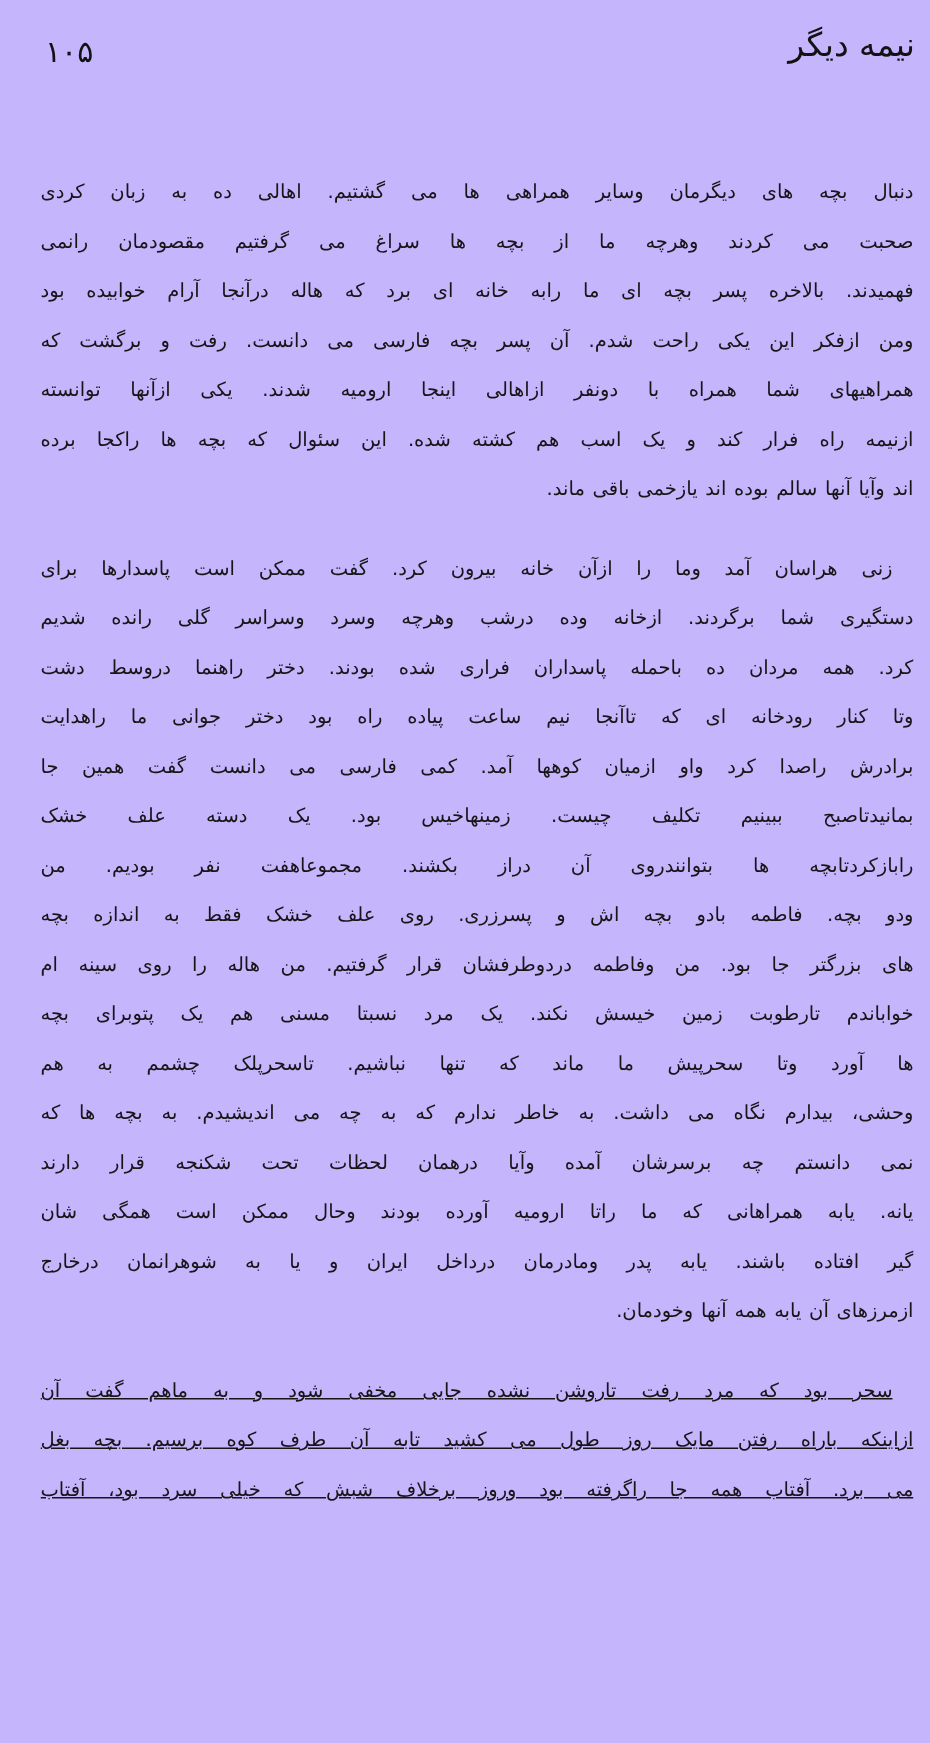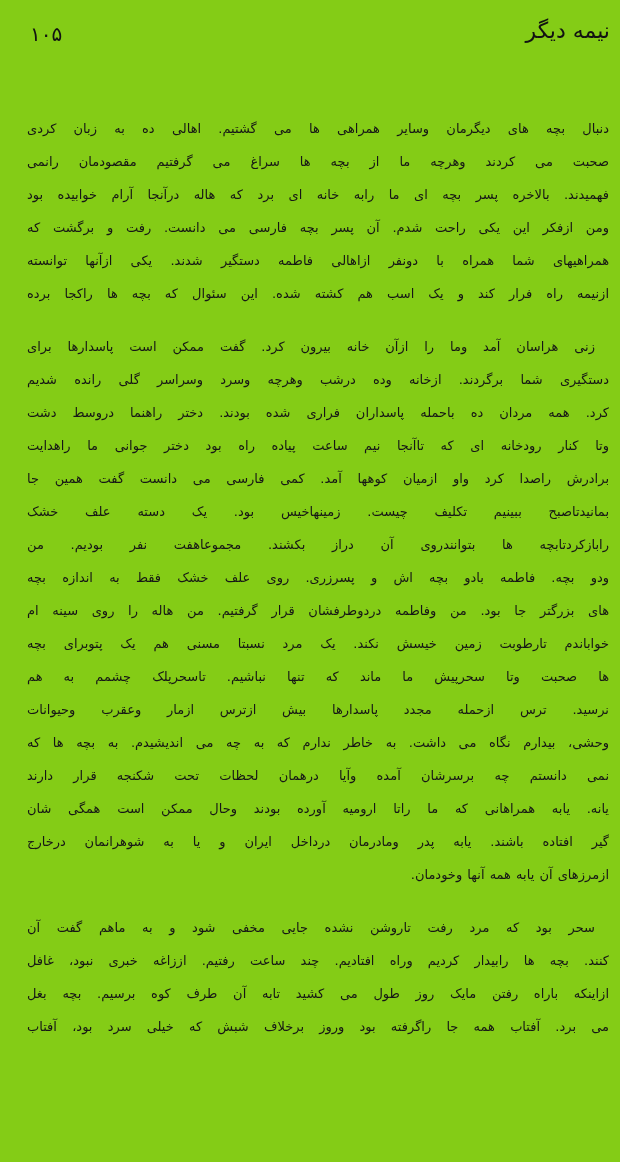--- a/index.html
+++ b/index.html
@@ -1,20 +1,20 @@
 <!DOCTYPE html>
 <html lang="fa"><head>
 <meta charset="utf-8">
 <style>
   html, body { margin: 0; padding: 0; background: #e8e8e8; }
   .page {
     position: relative;
     width: 620px;
     height: 1162px;
-    background: #84cc16;
+    background: #c4b5fd;
     color: #161616;
     font-family: "DejaVu Sans", sans-serif;
     overflow: hidden;
     margin: 0 auto;
   }
   
   .page-header {
     position: absolute;
     top: 18px;
     left: 0;
@@ -41,21 +41,21 @@
   
   .body-text {
     position: absolute;
     top: 112px;
     right: 11px;
     left: 27px;
     direction: rtl;
     text-align: right;
   }
   .para { margin: 0 0 20px 0; }
-  .para:last-child { margin-bottom: 12px; }
+  .para:last-child { margin-bottom: 12px; text-decoration: underline; }
   .line {
     font-size: 13px;
     height: 33px;
     line-height: 33px;
     overflow: hidden;
     text-align: justify;
     text-align-last: justify;
     word-spacing: 1px;
   }
   
@@ -76,45 +76,44 @@
     <span class="book-title">نیمه دیگر</span>
   </div>
 
   <div class="body-text" dir="rtl" lang="fa">
 
     <div class="para">
       <div class="line">دنبال بچه های دیگرمان وسایر همراهی ها می گشتیم. اهالی ده به زبان کردی</div>
       <div class="line">صحبت می کردند وهرچه ما از بچه ها سراغ می گرفتیم مقصودمان رانمی</div>
       <div class="line">فهمیدند. بالاخره پسر بچه ای ما رابه خانه ای برد که هاله درآنجا آرام خوابیده بود</div>
       <div class="line">ومن ازفکر این یکی راحت شدم. آن پسر بچه فارسی می دانست. رفت و برگشت که</div>
-      <div class="line">همراهیهای شما همراه با دونفر ازاهالی فاطمه دستگیر شدند. یکی ازآنها توانسته</div>
+      <div class="line">همراهیهای شما همراه با دونفر ازاهالی اینجا ارومیه شدند. یکی ازآنها توانسته</div>
       <div class="line">ازنیمه راه فرار کند و یک اسب هم کشته شده. این سئوال که بچه ها راکجا برده</div>
+      <div class="line end">اند وآیا آنها سالم بوده اند یازخمی باقی ماند.</div>
     </div>
 
     <div class="para indented">
       <div class="line">زنی هراسان آمد وما را ازآن خانه بیرون کرد. گفت ممکن است پاسدارها برای</div>
       <div class="line">دستگیری شما برگردند. ازخانه وده درشب وهرچه وسرد وسراسر گلی رانده شدیم</div>
       <div class="line">کرد. همه مردان ده باحمله پاسداران فراری شده بودند. دختر راهنما دروسط دشت</div>
       <div class="line">وتا کنار رودخانه ای که تاآنجا نیم ساعت پیاده راه بود دختر جوانی ما راهدایت</div>
       <div class="line">برادرش راصدا کرد واو ازمیان کوهها آمد. کمی فارسی می دانست گفت همین جا</div>
       <div class="line">بمانیدتاصبح ببینیم تکلیف چیست. زمینهاخیس بود. یک دسته علف خشک</div>
       <div class="line">رابازکردتابچه ها بتوانندروی آن دراز بکشند. مجموعاهفت نفر بودیم. من</div>
       <div class="line">ودو بچه. فاطمه بادو بچه اش و پسرزری. روی علف خشک فقط به اندازه بچه</div>
       <div class="line">های بزرگتر جا بود. من وفاطمه دردوطرفشان قرار گرفتیم. من هاله را روی سینه ام</div>
       <div class="line">خواباندم تارطوبت زمین خیسش نکند. یک مرد نسبتا مسنی هم یک پتوبرای بچه</div>
-      <div class="line">ها صحبت وتا سحرپیش ما ماند که تنها نباشیم. تاسحرپلک چشمم به هم</div>
-      <div class="line">نرسید. ترس ازحمله مجدد پاسدارها بیش ازترس ازمار وعقرب وحیوانات</div>
+      <div class="line">ها آورد وتا سحرپیش ما ماند که تنها نباشیم. تاسحرپلک چشمم به هم</div>
       <div class="line">وحشی، بیدارم نگاه می داشت. به خاطر ندارم که به چه می اندیشیدم. به بچه ها که</div>
       <div class="line">نمی دانستم چه برسرشان آمده وآیا درهمان لحظات تحت شکنجه قرار دارند</div>
       <div class="line">یانه. یابه همراهانی که ما راتا ارومیه آورده بودند وحال ممکن است همگی شان</div>
       <div class="line">گیر افتاده باشند. یابه پدر ومادرمان درداخل ایران و یا به شوهرانمان درخارج</div>
       <div class="line end">ازمرزهای آن یابه همه آنها وخودمان.</div>
     </div>
 
     <div class="para indented">
       <div class="line">سحر بود که مرد رفت تاروشن نشده جایی مخفی شود و به ماهم گفت آن</div>
-      <div class="line">کنند. بچه ها رابیدار کردیم وراه افتادیم. چند ساعت رفتیم. اززاغه خبری نبود، غافل</div>
       <div class="line">ازاینکه باراه رفتن مایک روز طول می کشید تابه آن طرف کوه برسیم. بچه بغل</div>
       <div class="line">می برد. آفتاب همه جا راگرفته بود وروز برخلاف شبش که خیلی سرد بود، آفتاب</div>
     </div>
 
   </div>
 </div>
 
 </body></html>

